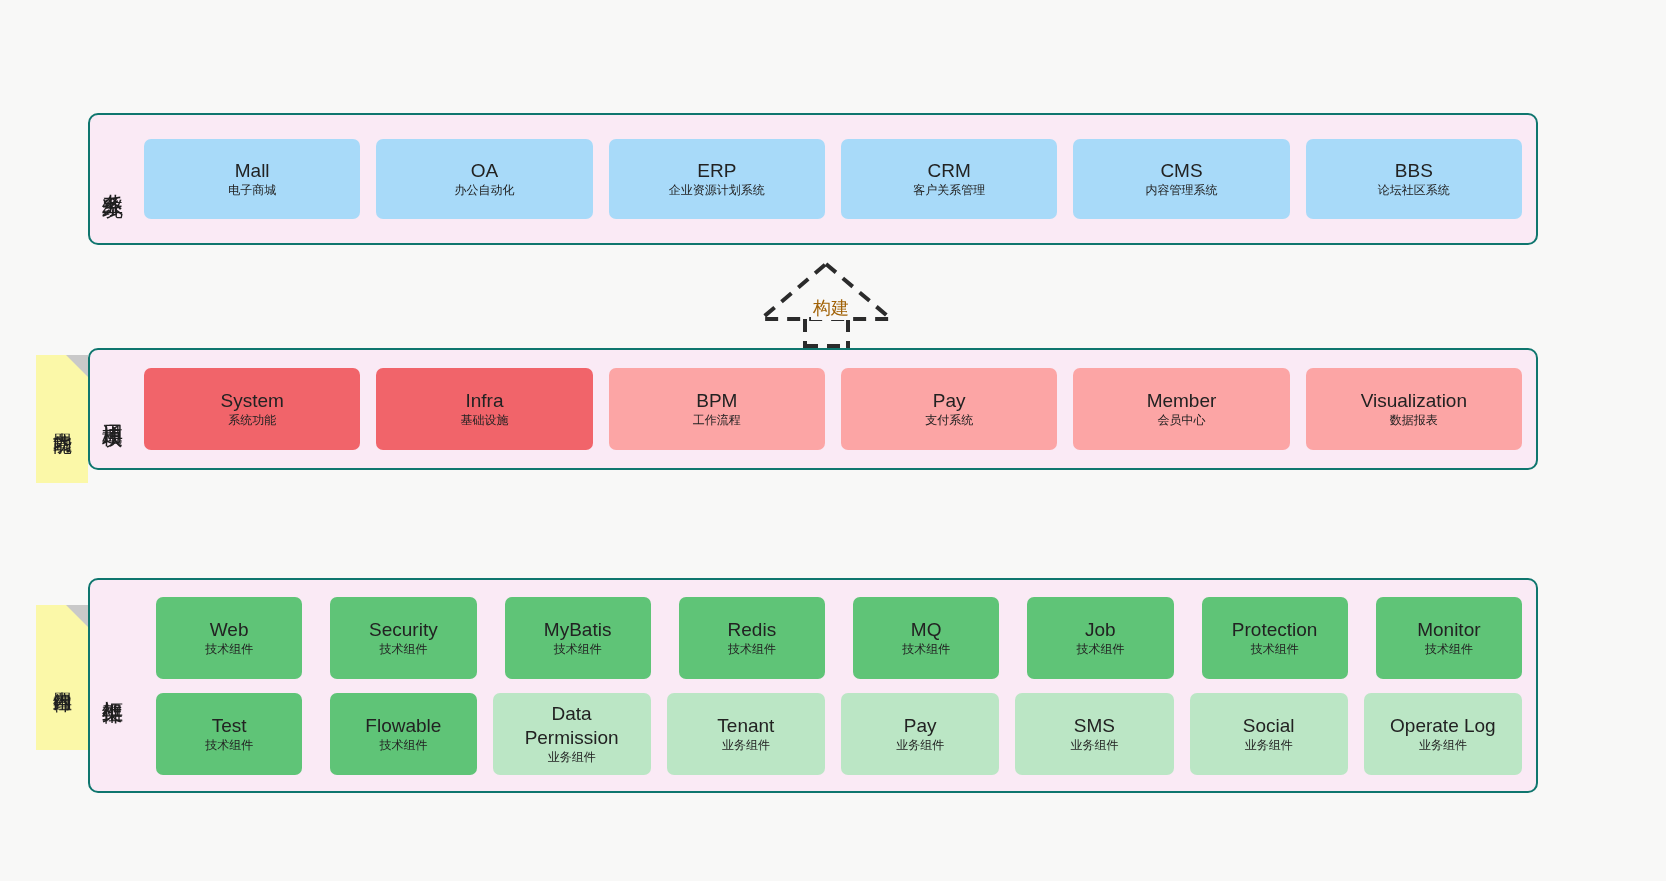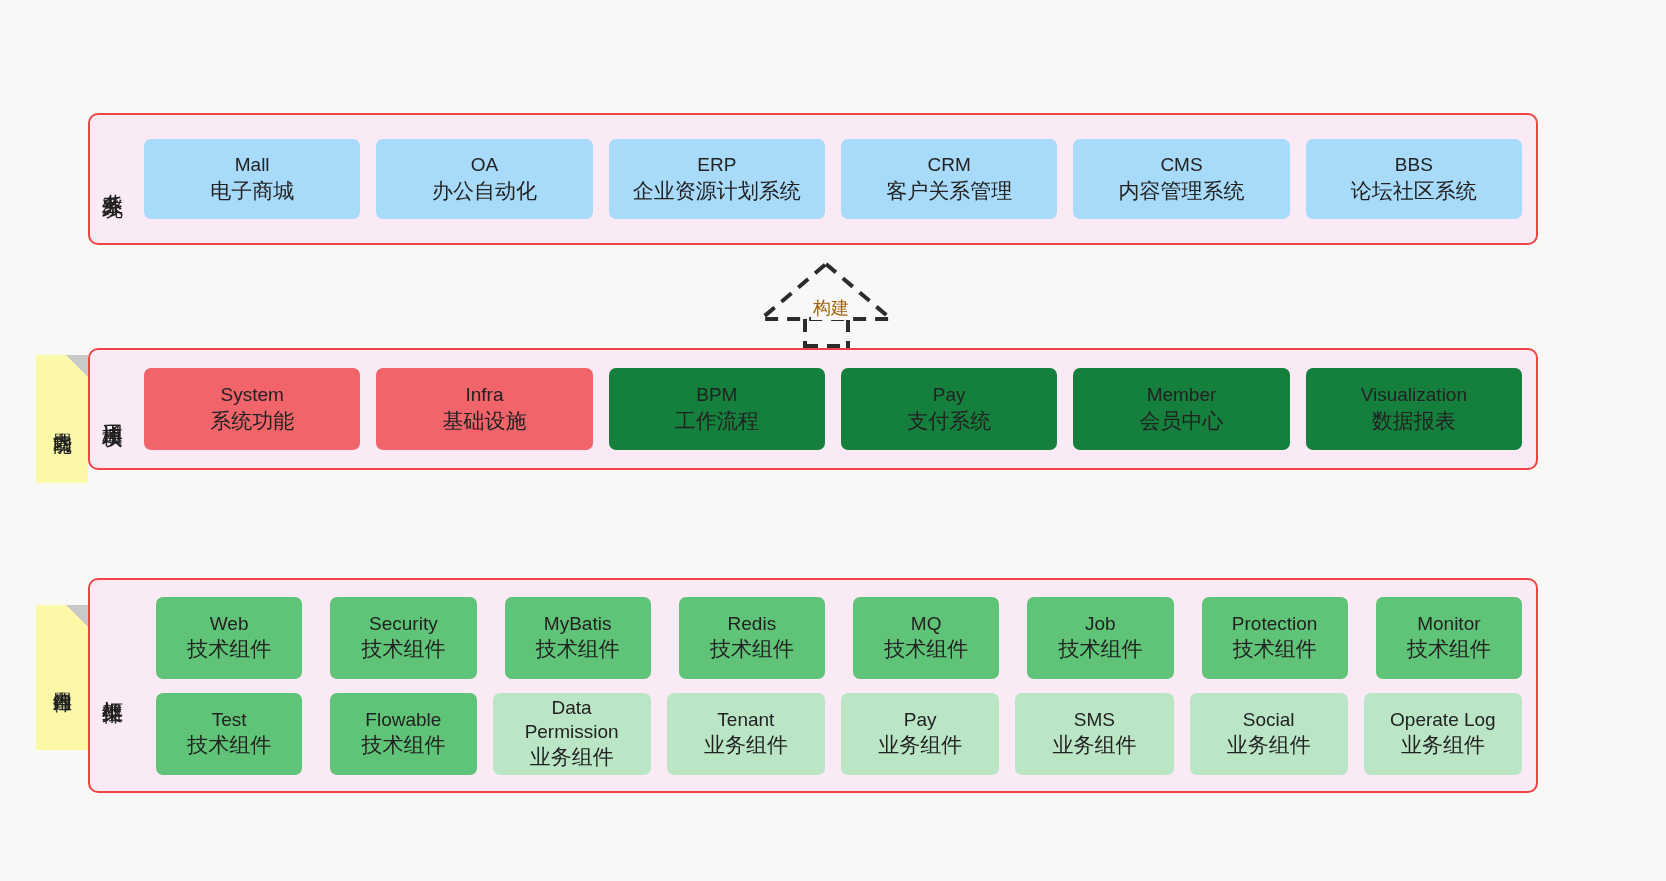--- a/index.html
+++ b/index.html
@@ -17,21 +17,21 @@
   }
   .canvas {
     position: absolute;
     inset: 0;
   }
 
   
   .layer {
     position: absolute;
     background: #faeaf5;
-    border: 2px solid #ef4444;
+    border: 2px solid #0f766e;
     border-radius: 10px;
     box-sizing: border-box;
     display: flex;
     align-items: center;
   }
 
   
   .layer-title {
     width: 44px;
     min-width: 44px;
@@ -65,26 +65,26 @@
     flex-direction: column;
     align-items: center;
     justify-content: center;
     text-align: center;
     color: #222222;
     line-height: 1.28;
     box-sizing: border-box;
     padding: 4px 6px;
   }
   .node .name { font-size: 19px; }
-  .node .sub  { font-size: 21px; }
+  .node .sub  { font-size: 12px; }
 
   
   .c-blue        { background: #a8daf9; }
   .c-red         { background: #f1646a; }
-  .c-pink        { background: #15803d; }
+  .c-pink        { background: #fca5a5; }
   .c-green       { background: #5fc477; margin-left: 12px; }
   .c-greenlight  { background: #bbe6c5; }
 
   
   .h-biz  .node { height: 80px; }
   .h-mod  .node { height: 82px; }
   .h-fw   .node { height: 82px; }
 
   
   .sticky {

